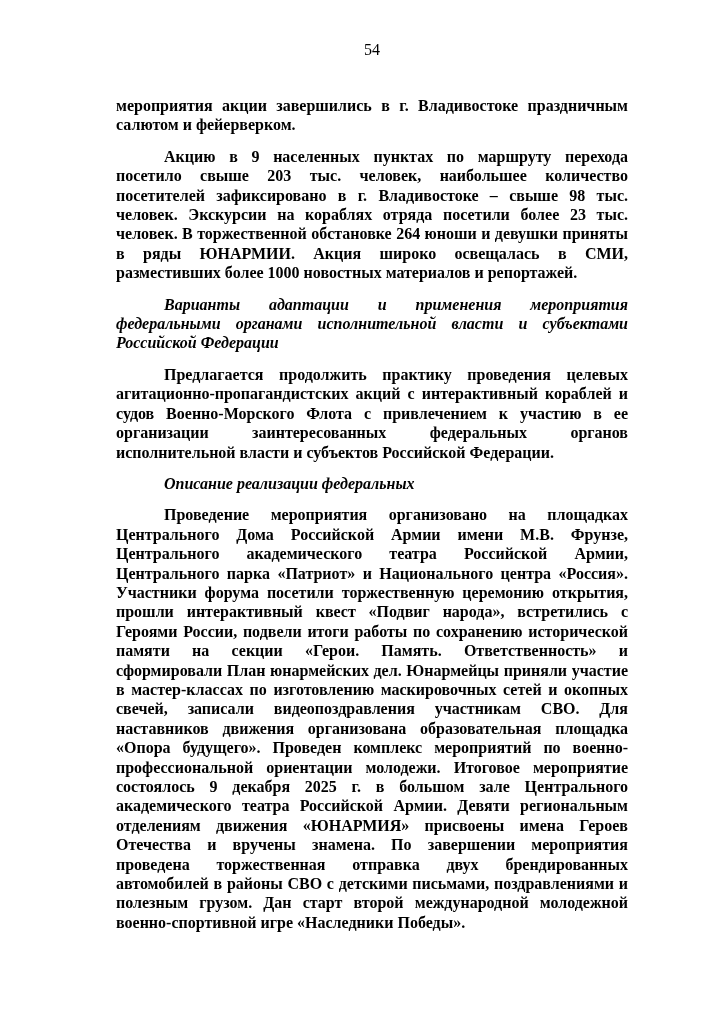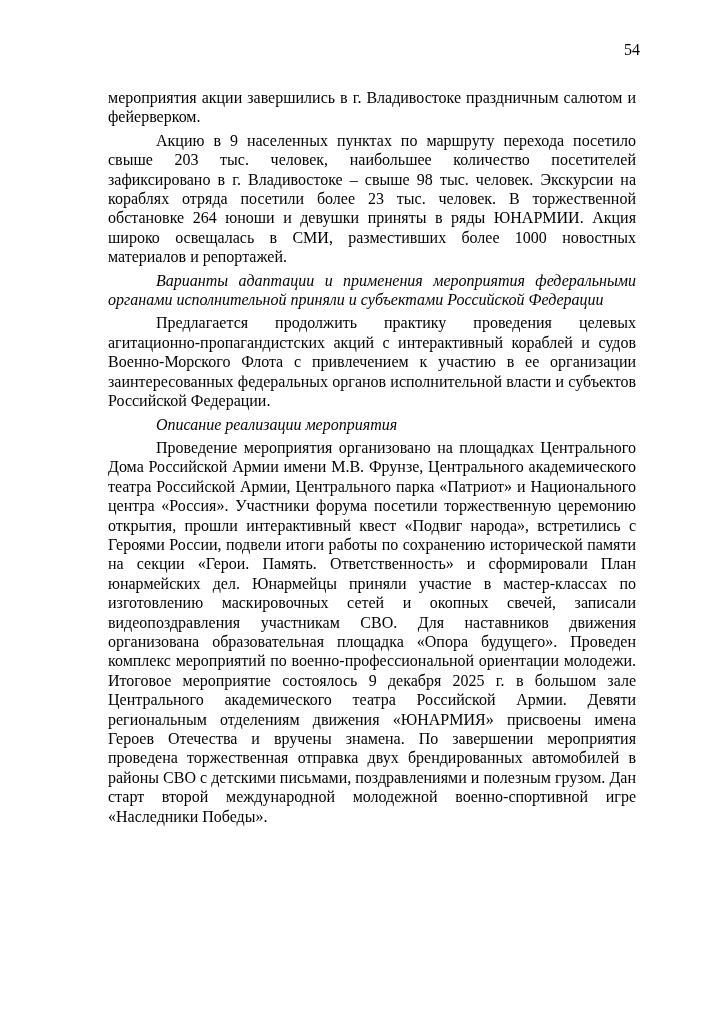--- a/index.html
+++ b/index.html
@@ -14,36 +14,37 @@
     background: #ffffff;
     color: #000000;
     font-family: "Liberation Serif", serif;
     overflow: hidden;
   }
   .page-number {
     position: absolute;
     top: 40px;
     left: 104px;
     width: 536px;
-    text-align: right;
+    text-align: center;
     font-size: 16px;
     line-height: 19px;
   }
   .content {
     position: absolute;
     top: 84px;
     left: 104px;
     width: 536px;
   }
   .content p {
-    margin: 4px;
+    margin: 12px;
     font-size: 16px;
     line-height: 19.4px;
     text-align: justify;
     text-indent: 48px;
+    font-weight: bold;
   }
   .content p.no-indent {
     text-indent: 0;
   }
   .heading-italic {
     font-style: italic;
   }
   .underlined {
     text-decoration: underline;
   }
@@ -55,23 +56,23 @@
 
   <div class="page-number">54</div>
 
   <div class="content">
 
     <p class="no-indent">мероприятия акции завершились в г. Владивостоке праздничным салютом и фейерверком.</p>
 
 
     <p>Акцию в 9 населенных пунктах по маршруту перехода посетило свыше 203 тыс. человек, наибольшее количество посетителей зафиксировано в г. Владивостоке – свыше 98 тыс. человек. Экскурсии на кораблях отряда посетили более 23 тыс. человек. В торжественной обстановке 264 юноши и девушки приняты в ряды ЮНАРМИИ. Акция широко освещалась в СМИ, разместивших более 1000 новостных материалов и репортажей.</p>
 
-    <p class="heading-italic">Варианты адаптации и применения мероприятия федеральными органами исполнительной приняли и субъектами Российской Федерации</p>
+    <p class="heading-italic">Варианты адаптации и применения мероприятия федеральными органами исполнительной власти и субъектами Российской Федерации</p>
 
     <p>Предлагается продолжить практику проведения целевых агитационно-пропагандистских акций с интерактивный кораблей и судов Военно-Морского Флота с привлечением к участию в ее организации заинтересованных федеральных органов исполнительной власти и субъектов Российской Федерации.</p>
 
 
-    <p class="heading-italic">Описание реализации мероприятия</p>
+    <p class="heading-italic">Описание реализации федеральных</p>
 
     <p>Проведение мероприятия организовано на площадках Центрального Дома Российской Армии имени М.В. Фрунзе, Центрального академического театра Российской Армии, Центрального парка «Патриот» и Национального центра «Россия». Участники форума посетили торжественную церемонию открытия, прошли интерактивный квест «Подвиг народа», встретились с Героями России, подвели итоги работы по сохранению исторической памяти на секции «Герои. Память. Ответственность» и сформировали План юнармейских дел. Юнармейцы приняли участие в мастер-классах по изготовлению маскировочных сетей и окопных свечей, записали видеопоздравления участникам СВО. Для наставников движения организована образовательная площадка «Опора будущего». Проведен комплекс мероприятий по военно-профессиональной ориентации молодежи. Итоговое мероприятие состоялось 9 декабря 2025 г. в большом зале Центрального академического театра Российской Армии. Девяти региональным отделениям движения «ЮНАРМИЯ» присвоены имена Героев Отечества и вручены знамена. По завершении мероприятия проведена торжественная отправка двух брендированных автомобилей в районы СВО с детскими письмами, поздравлениями и полезным грузом. Дан старт второй международной молодежной военно-спортивной игре «Наследники Победы».</p>
 
   </div>
 </div>
 
 </body></html>

